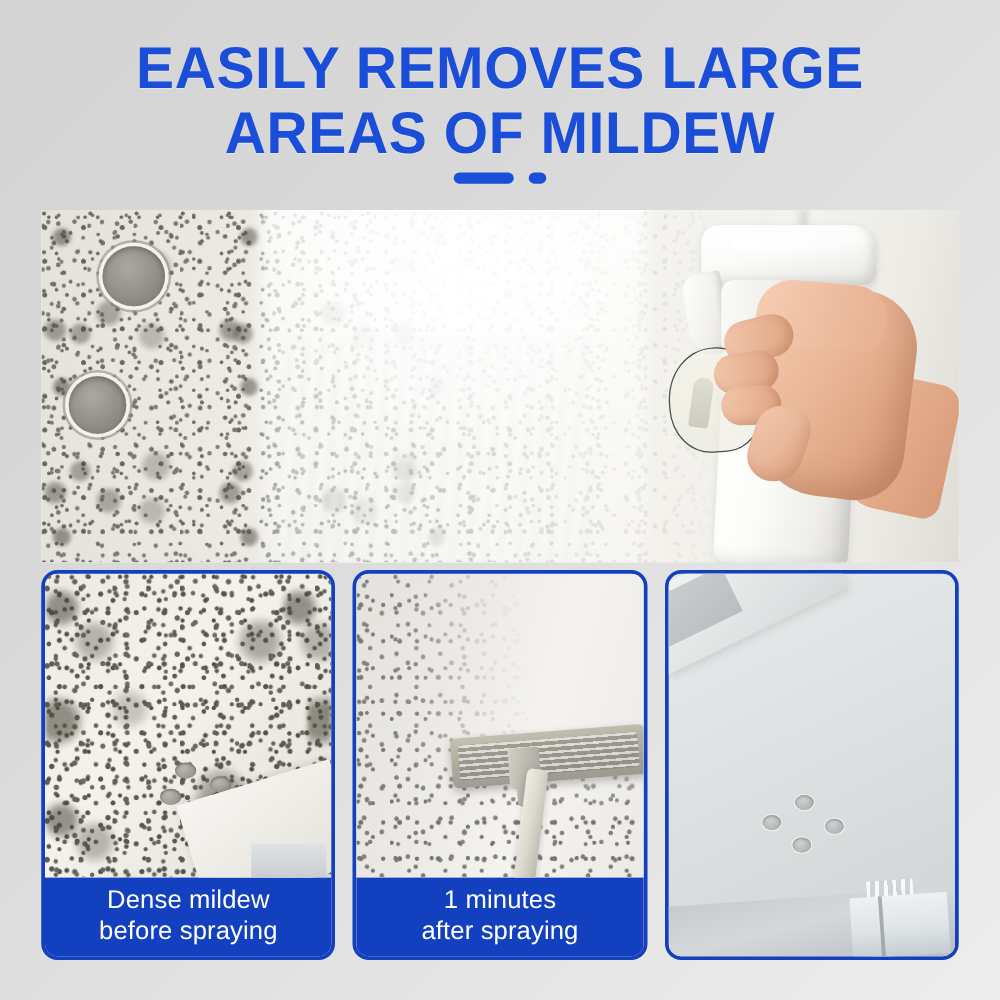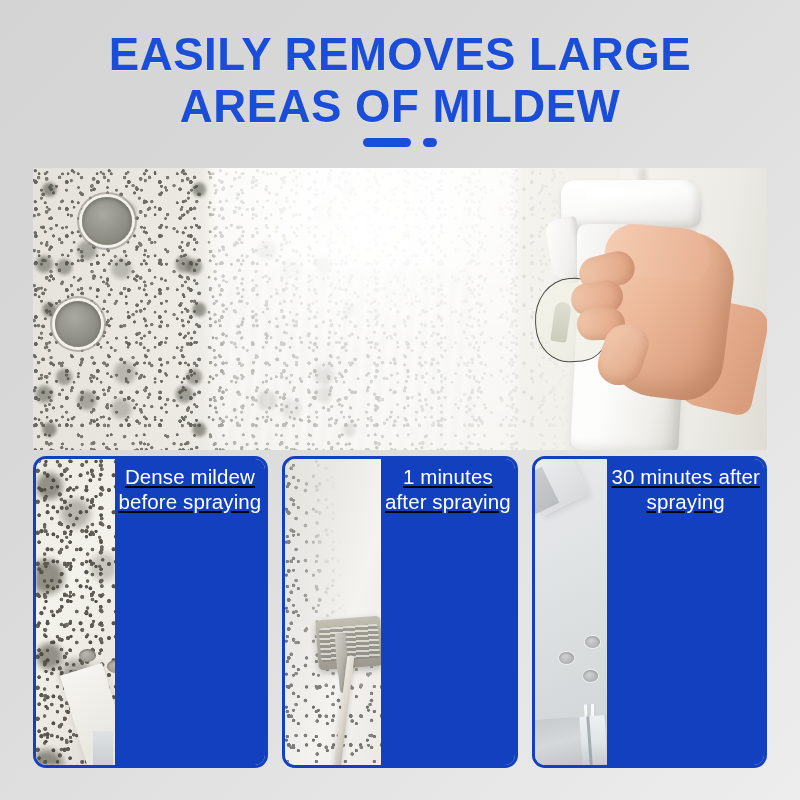--- a/index.html
+++ b/index.html
@@ -263,21 +263,21 @@
     width:734px; height:312px;
     display:flex; gap:14px;
   }
   .panel{
     flex:1 1 0;
     position:relative;
     border:3px solid #1340bf;
     border-radius:13px;
     overflow:hidden;
     background:#eceae4;
-    display:flex; text-decoration:underline;
+    display:flex; flex-direction:column;
   }
   .panel-photo{
     position:relative;
     flex:1 1 auto;
     overflow:hidden;
   }
   .caption{
     background:#1340bf;
     color:#ffffff;
     text-align:center;
@@ -575,17 +575,15 @@
       <div class="p3-holes">
         <i></i>
         <i></i>
         <i></i>
         <i></i>
       </div>
       <div class="p3-bottom"></div>
       <div class="p3-curtain"></div>
       <div class="p3-win"></div>
     </div>
-    <div class="caption">30 minutes after
-spraying</div>
   </div>
 
 </div>
 
 </body></html>

